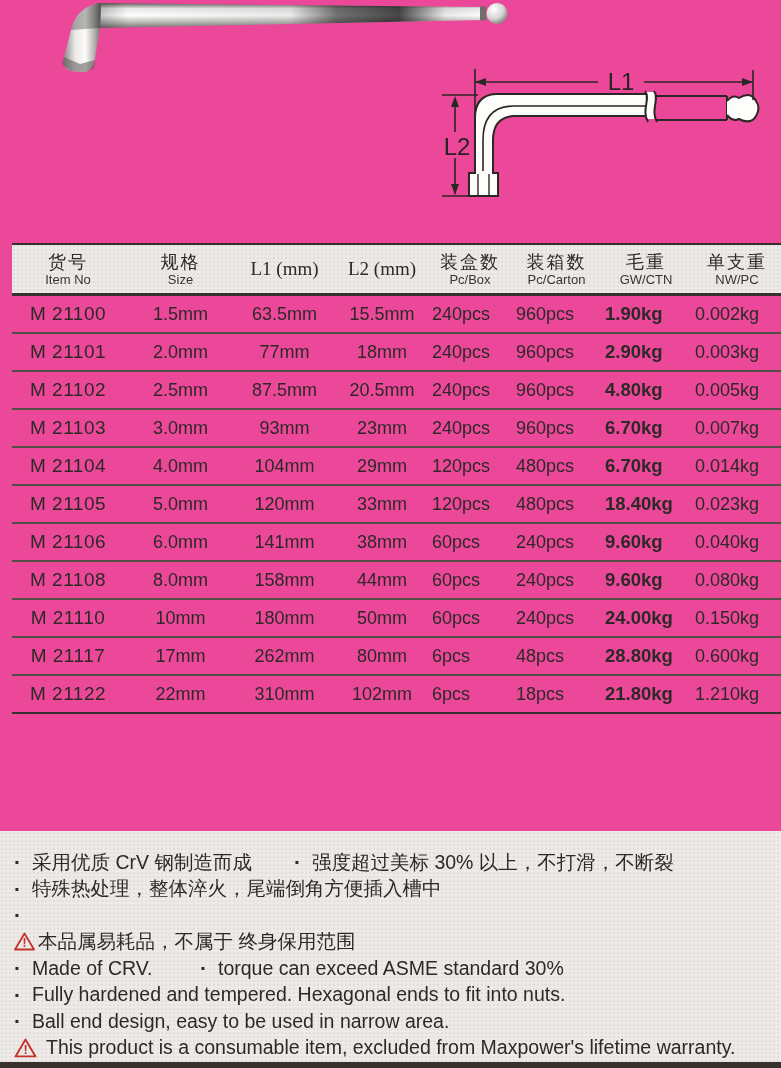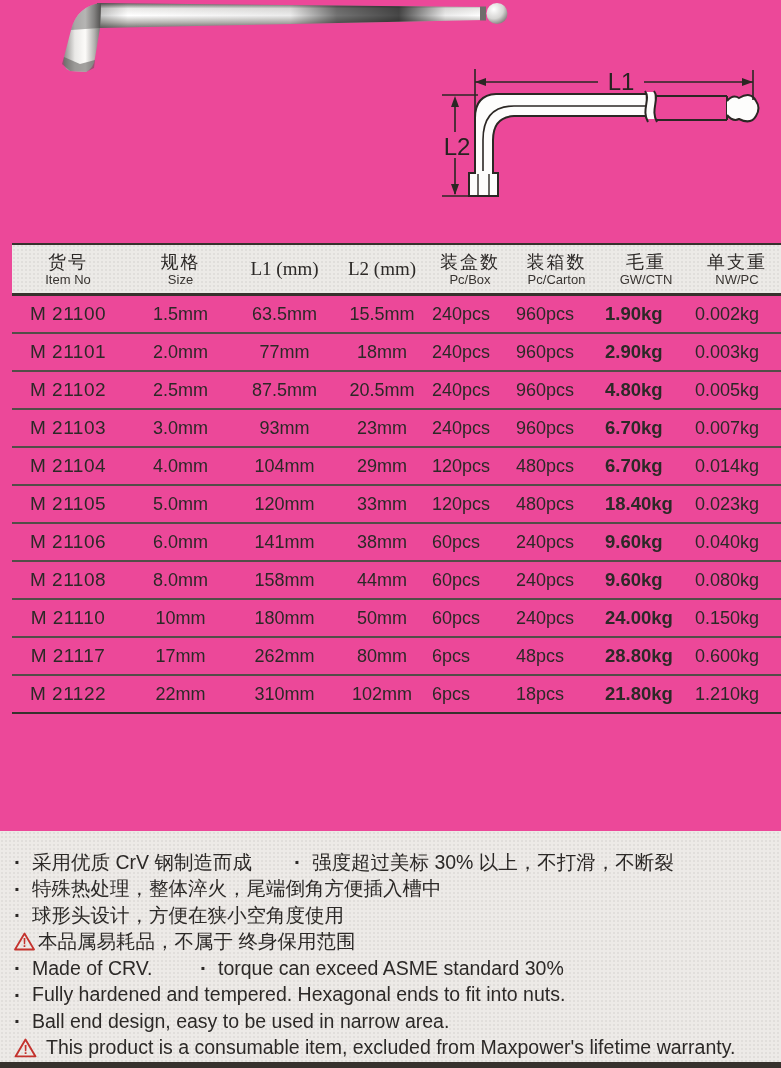--- a/index.html
+++ b/index.html
@@ -320,21 +320,20 @@
       <span class="ftext w-zh1">采用优质 CrV 钢制造而成</span>
       <span class="dot">·</span>
       <span class="ftext">强度超过美标 30% 以上，不打滑，不断裂</span>
     </div>
     <div class="feat-line">
       <span class="dot">·</span>
       <span class="ftext">特殊热处理，整体淬火，尾端倒角方便插入槽中</span>
     </div>
     <div class="feat-line">
       <span class="dot">·</span>
-      <span class="ftext">球形头设计，方便在狭小空角度使用</span>
     </div>
     <div class="feat-line">
       <svg class="warn-svg" width="21" height="19" viewBox="0 0 21 19">
         <polygon points="10.5,1.5 20,17.5 1,17.5" fill="none" stroke="#c4322d" stroke-width="1.8" stroke-linejoin="round"></polygon>
         <text x="10.5" y="15.2" text-anchor="middle" font-size="12" font-weight="bold" fill="#c4322d">!</text>
       </svg>
       <span class="ftext">本品属易耗品，不属于 终身保用范围</span>
     </div>
     <div class="feat-line">
       <span class="dot">·</span>

